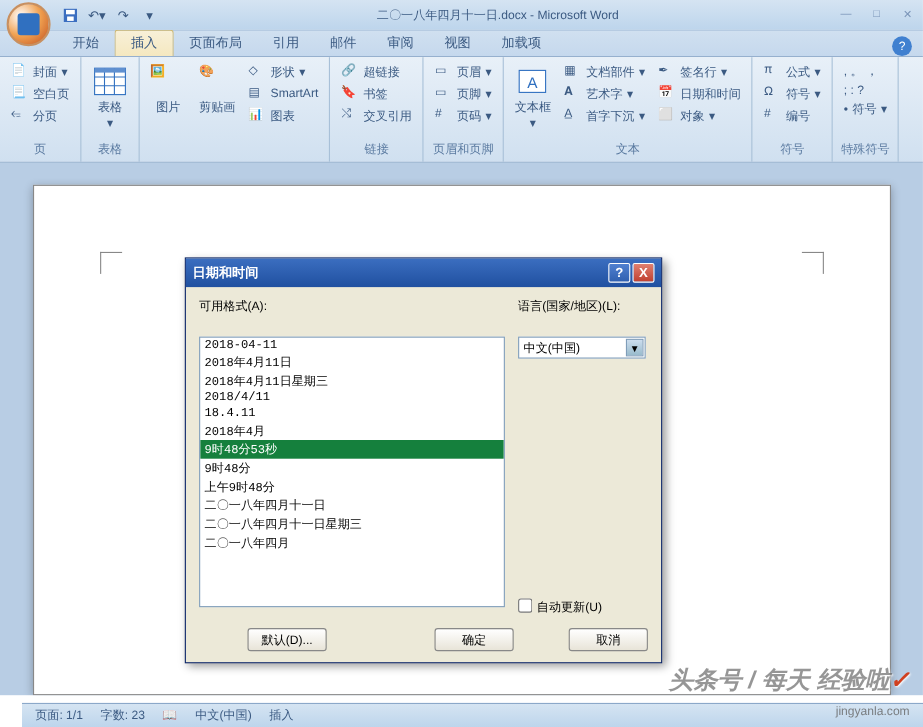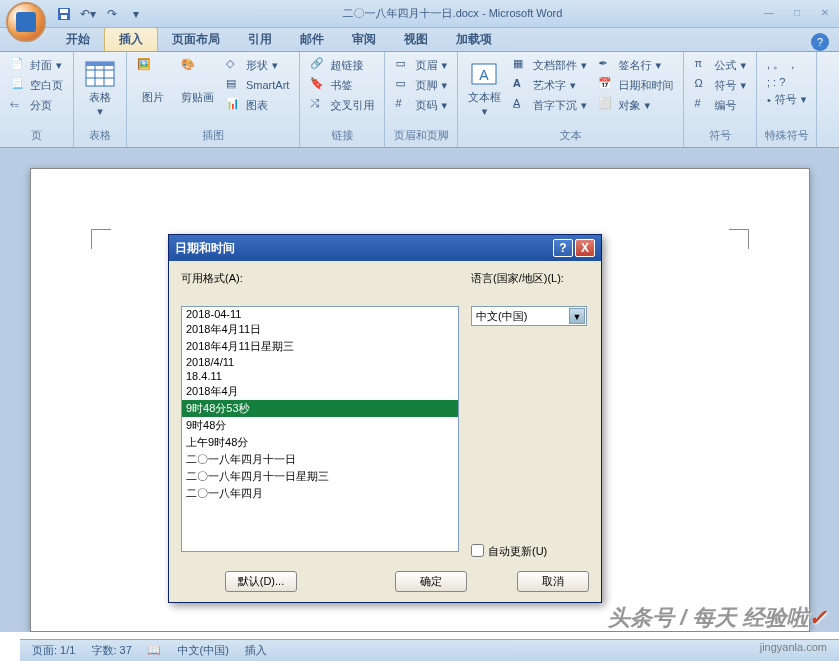--- a/index.html
+++ b/index.html
@@ -8,21 +8,21 @@
 .titlebar { background: linear-gradient(to bottom, #d5e4f2, #bdd5ec); height: 28px; display: flex; align-items: center; padding: 0 4px; border-bottom: 1px solid #9db9d8; }
 .office-btn { width: 40px; height: 40px; position: absolute; top: 2px; left: 6px; z-index: 10; background: radial-gradient(circle at 30% 30%, #fff, #f0a050, #c05020); border-radius: 50%; border: 2px solid #c89060; display: flex; align-items: center; justify-content: center; }
 .office-inner { width: 20px; height: 20px; background: #3070c0; border-radius: 3px; }
 .qat { margin-left: 50px; display: flex; gap: 4px; align-items: center; }
 .qat-btn { width: 20px; height: 20px; display: flex; align-items: center; justify-content: center; font-size: 12px; color: #3b5a82; cursor: pointer; }
 .title-text { flex: 1; text-align: center; font-size: 11px; color: #3b5a82; }
 .win-controls { display: flex; gap: 8px; }
 .win-btn { width: 20px; height: 14px; font-size: 10px; color: #7a94b8; cursor: pointer; text-align: center; }
 
 .tabs { background: linear-gradient(to bottom, #d0e0f0, #c5d8ed); height: 24px; display: flex; align-items: flex-end; padding-left: 52px; border-bottom: 1px solid #8ba8c9; }
-.tab { padding: 3px 14px; font-size: 12px; color: #3b5a82; cursor: pointer; border-radius: 3px 3px 0 0; font-weight: bold; }
+.tab { padding: 3px 14px; font-size: 12px; color: #3b5a82; cursor: pointer; border-radius: 3px 3px 0 0; }
 .tab.active { background: linear-gradient(to bottom, #f8f0d8, #f5e8c0); border: 1px solid #d0b870; border-bottom: none; color: #3b5a82; }
 .help-btn { margin-left: auto; margin-right: 10px; width: 18px; height: 18px; border-radius: 50%; background: #4080d0; color: #fff; font-size: 11px; text-align: center; line-height: 18px; cursor: pointer; }
 
 .ribbon { background: linear-gradient(to bottom, #e8f0f8, #d0e0f0); height: 96px; display: flex; border-bottom: 1px solid #8ba8c9; }
 .ribbon-group { border-right: 1px solid #a8c0d8; padding: 2px 6px; display: flex; flex-direction: column; }
 .ribbon-group-content { flex: 1; display: flex; align-items: flex-start; gap: 4px; padding-top: 2px; }
 .ribbon-group-label { font-size: 11px; color: #5a7aa0; text-align: center; padding: 2px 0; }
 .ribbon-btn { display: flex; flex-direction: column; align-items: center; padding: 2px 4px; cursor: pointer; font-size: 11px; color: #3b5a82; }
 .ribbon-btn-sm { display: flex; align-items: center; padding: 1px 4px; cursor: pointer; font-size: 11px; color: #3b5a82; gap: 4px; white-space: nowrap; }
 .ribbon-col { display: flex; flex-direction: column; gap: 2px; }
@@ -38,21 +38,21 @@
 .dialog { position: absolute; top: 234px; left: 168px; width: 434px; background: #ece9d8; border: 1px solid #0a246a; box-shadow: 3px 3px 8px rgba(0,0,0,0.4); z-index: 100; }
 .dialog-title { background: linear-gradient(to bottom, #3b6ec0, #2050a0); color: #fff; padding: 4px 6px; font-size: 12px; font-weight: bold; display: flex; align-items: center; }
 .dialog-title-text { flex: 1; }
 .dialog-help, .dialog-close { width: 20px; height: 18px; margin-left: 2px; text-align: center; font-size: 12px; cursor: pointer; border: 1px solid #fff; line-height: 16px; }
 .dialog-help { background: linear-gradient(to bottom, #5080d0, #3060b0); color: #fff; border-radius: 2px; }
 .dialog-close { background: linear-gradient(to bottom, #e08070, #c04030); color: #fff; border-radius: 2px; font-weight: bold; }
 .dialog-body { padding: 10px 12px; }
 .dialog-label { font-size: 11px; margin-bottom: 20px; }
 .dialog-cols { display: flex; gap: 12px; }
 .format-list { width: 278px; height: 246px; background: #fff; border: 1px solid #7f9db9; overflow: auto; font-size: 11px; }
-.format-item { padding: 1px 4px; cursor: pointer; }
+.format-item { padding: 1px 4px; cursor: pointer; font-family: Liberation Mono, monospace; }
 .format-item.selected { background: #15803d; color: #fff; }
 .lang-select { width: 116px; height: 20px; background: #fff; border: 1px solid #7f9db9; font-size: 11px; padding: 1px 4px; display: flex; align-items: center; justify-content: space-between; }
 .lang-select .arrow { background: linear-gradient(to bottom, #cde, #9bc); width: 16px; height: 16px; text-align: center; font-size: 9px; line-height: 16px; border: 1px solid #7f9db9; margin-right: -3px; }
 .checkbox-row { display: flex; align-items: flex-start; gap: 4px; font-size: 11px; margin-top: 4px; }
 .checkbox-row input { width: 13px; height: 13px; }
 .dialog-buttons { display: flex; justify-content: space-between; margin-top: 12px; }
 .dialog-buttons-right { display: flex; gap: 6px; }
 .dlg-btn { min-width: 72px; padding: 2px 10px; font-size: 11px; background: linear-gradient(to bottom, #fff, #e8e4d8); border: 1px solid #888; border-radius: 3px; cursor: pointer; margin-left: 44px; }
 
 .statusbar { background: linear-gradient(to bottom, #d5e4f2, #bdd5ec); height: 22px; display: flex; align-items: center; padding: 0 12px; font-size: 11px; color: #3b5a82; border-top: 1px solid #8ba8c9; gap: 16px; position: absolute; bottom: 0; width: 100%; margin-left: 20px; }
@@ -160,21 +160,20 @@
         <div class="ribbon-btn-sm">
             <span class="ribbon-icon">▤</span>
             <span>SmartArt</span>
           </div>
         <div class="ribbon-btn-sm">
             <span class="ribbon-icon">📊</span>
             <span>图表</span>
           </div>
       </div>
     </div>
-    <div class="ribbon-group-label">插图</div>
   </div>
 
   <div class="ribbon-group">
     <div class="ribbon-group-content">
       <div class="ribbon-col">
         <div class="ribbon-btn-sm">
             <span class="ribbon-icon">🔗</span>
             <span>超链接</span>
           </div>
         <div class="ribbon-btn-sm">
@@ -348,21 +347,21 @@
       <div class="dialog-buttons-right">
         <button class="dlg-btn">确定</button>
         <button class="dlg-btn">取消</button>
       </div>
     </div>
   </div>
 </div>
 
 <div class="statusbar">
   <span>页面: 1/1</span>
-  <span>字数: 37</span>
+  <span>字数: 23</span>
   <span>📖</span>
   <span>中文(中国)</span>
   <span>插入</span>
 </div>
 
 <div class="watermark">
   <span>头条号 / 每天</span> <span>经验啦</span><span class="check">✓</span>
 </div>
 <div class="watermark2">jingyanla.com</div>
 

